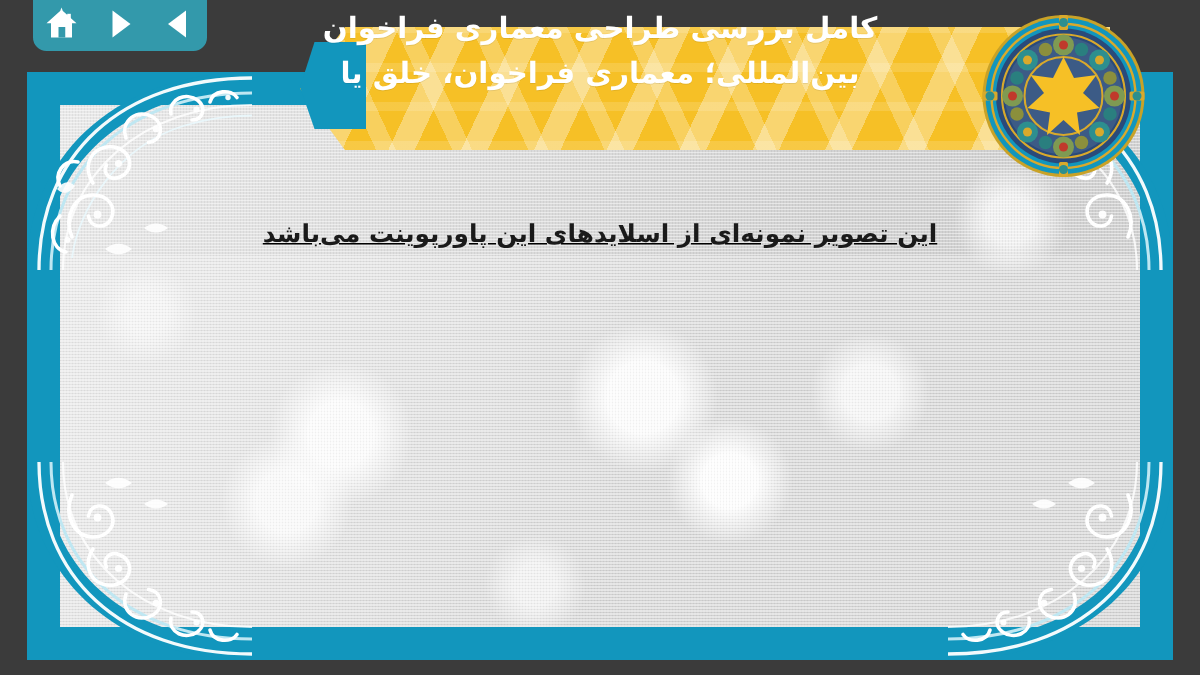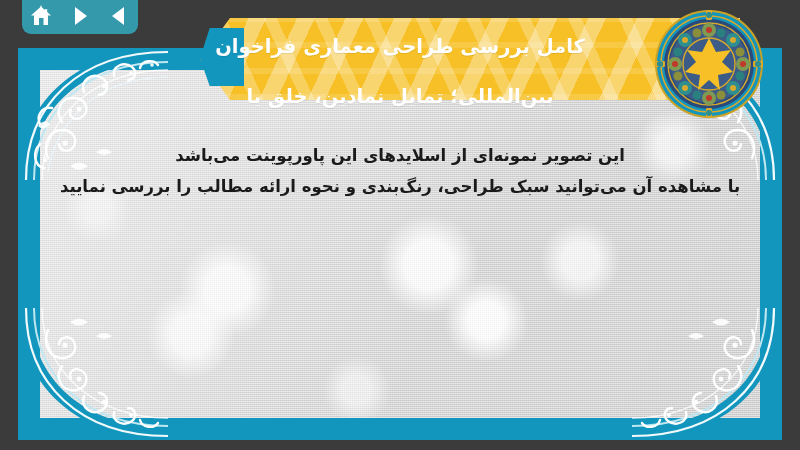--- a/index.html
+++ b/index.html
@@ -84,39 +84,38 @@
       repeating-linear-gradient(0deg, rgba(255,255,255,.14) 0 6px, rgba(255,255,255,0) 6px 26px);
   }
   .banner-tab{
     position:absolute;left:200px;top:28px;width:44px;height:58px;
     background:#1296bd;
     clip-path:polygon(100% 0,100% 100%,22% 100%,0 52%,22% 0);
   }
 
   .title{
     position:absolute;left:0;top:0;width:800px;height:112px;
-    display:flex;flex-direction:column;align-items:center;justify-content:flex-end;
+    display:flex;flex-direction:column;align-items:center;justify-content:flex-start;
     padding-top:4px;box-sizing:border-box;
     pointer-events:none;
-    gap:20px;
   }
   .title-line{
     color:#ffffff;font-size:19.5px;line-height:30px;font-weight:700;
     direction:rtl;text-align:center;white-space:nowrap;
     text-shadow:0 1px 0 rgba(0,0,0,.08);
   }
 
   
   .medallion{position:absolute;right:35px;top:8px;width:112px;height:112px;}
   .medallion svg{display:block;}
 
   
   .body-text{
     position:absolute;left:28px;right:28px;top:92px;
-    direction:rtl;text-align:center;
+    direction:rtl;text-align:center;text-decoration:underline;
   }
   .body-line{
     color:#1a1a1a;font-size:16.5px;line-height:31px;font-weight:700;
     direction:rtl;text-align:center;white-space:nowrap;
   }
 </style>
 </head>
 <body>
 
 <div id="stage">
@@ -225,31 +224,30 @@
           <path d="M52 118 q9 -7 18 0 q-9 7 -18 0Z"></path>
           <path d="M78 104 q8 -6 16 0 q-8 6 -16 0Z"></path>
         </g>
       </svg>
     </div>
 
     <div class="notch"></div>
 
     <div class="body-text">
       <div class="body-line">این تصویر نمونه‌ای از اسلایدهای این پاورپوینت می‌باشد</div>
-      <div class="body-line">با مشاهده آن می‌توانید سبک طراحی، رنگ‌بندی و نحوه ارائه مطالب را بررسی نمایید</div>
     </div>
 
   </div>
 
   <div class="banner"></div>
   <div class="banner-tab"></div>
 
   <div class="title">
     <div class="title-line">کامل بررسی طراحی معماری فراخوان</div>
-    <div class="title-line">بین‌المللی؛ تمایل نمادین، خلق یا</div>
+    <div class="title-line">بین‌المللی؛ معماری فراخوان، خلق یا</div>
   </div>
 
   <div class="medallion">
     <svg viewBox="0 0 112 112" xmlns="http://www.w3.org/2000/svg">
       <circle cx="56" cy="56" r="54" fill="#c9a227"></circle>
       <circle cx="56" cy="56" r="52" fill="#1296bd"></circle>
       <circle cx="56" cy="56" r="48" fill="none" stroke="#d8a92c" stroke-width="1.6"></circle>
       <circle cx="56" cy="56" r="45" fill="#2a4a7a"></circle>
       <circle cx="56" cy="56" r="41" fill="none" stroke="#d8a92c" stroke-width="1.4"></circle>
       <circle cx="56" cy="56" r="39" fill="#3c5b86"></circle>

